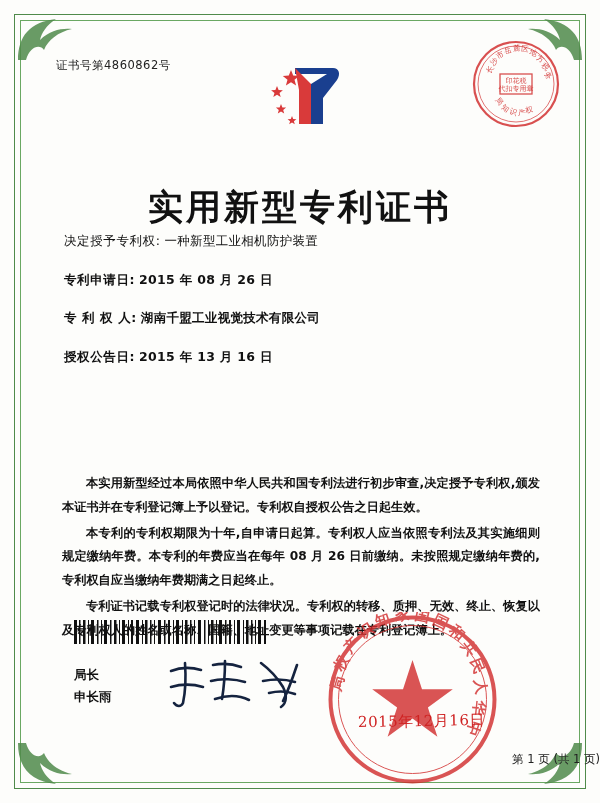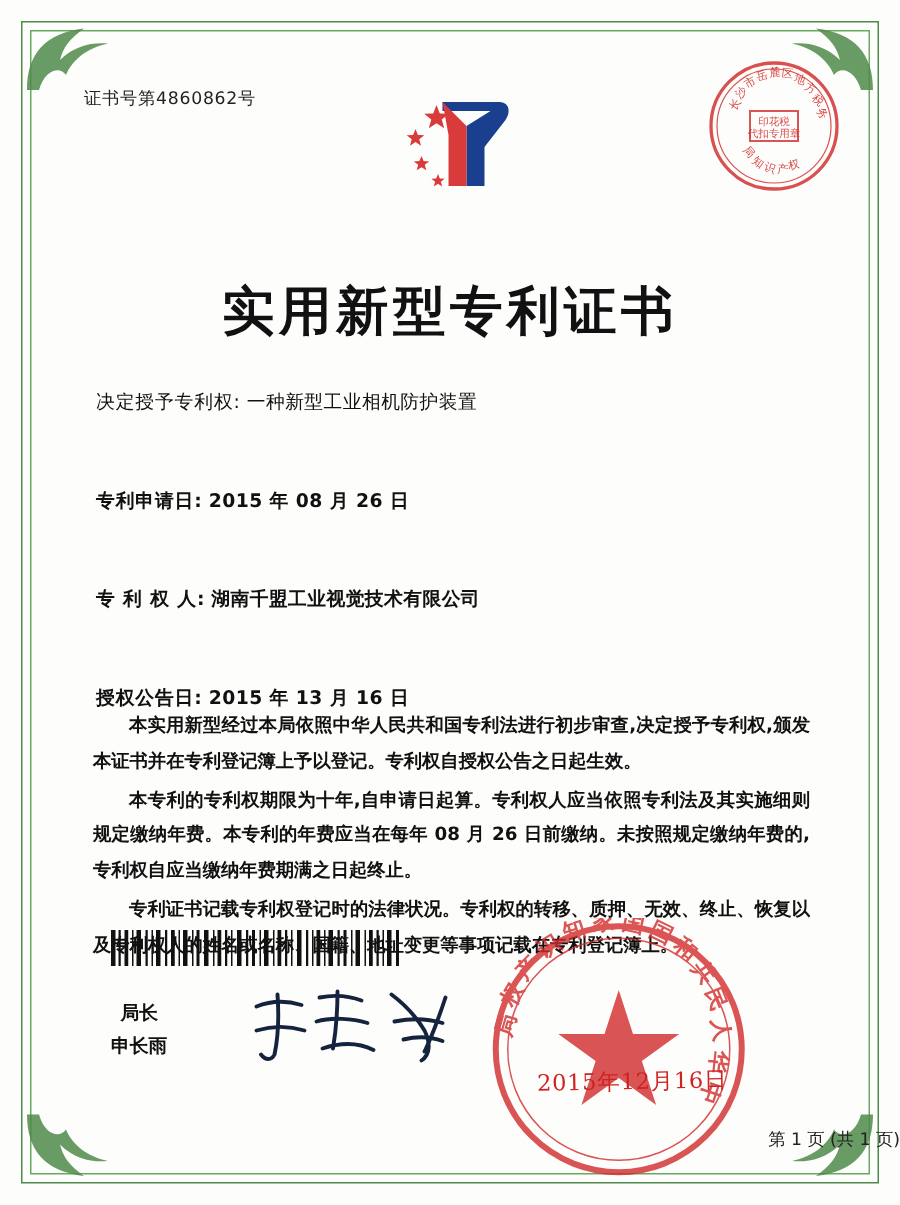--- a/index.html
+++ b/index.html
@@ -105,21 +105,20 @@
     white-space: nowrap;
     line-height: 1.4;
   }
   .field .lbl {
     display: inline-block;
     letter-spacing: 0.6px;
   }
   .field .val {
     display: inline-block;
     letter-spacing: 0.3px;
-    margin-top: 27px;
   }
   .field.bold .lbl, .field.bold .val { font-weight: bold; }
 
   .field-patentno .lbl { letter-spacing: 5px; }
   .field-inventor .lbl { letter-spacing: 5px; }
 
   
   .body-text {
     position: absolute;
     left: 62px;
@@ -147,21 +146,20 @@
 
   
   .director {
     position: absolute;
     left: 74px;
     top: 664px;
     font-size: 12.5px;
     font-weight: bold;
     line-height: 1.75;
     color: #111;
-    text-align: center;
   }
   .signature {
     position: absolute;
     left: 165px;
     top: 655px;
     width: 140px;
     height: 58px;
   }
 
   

